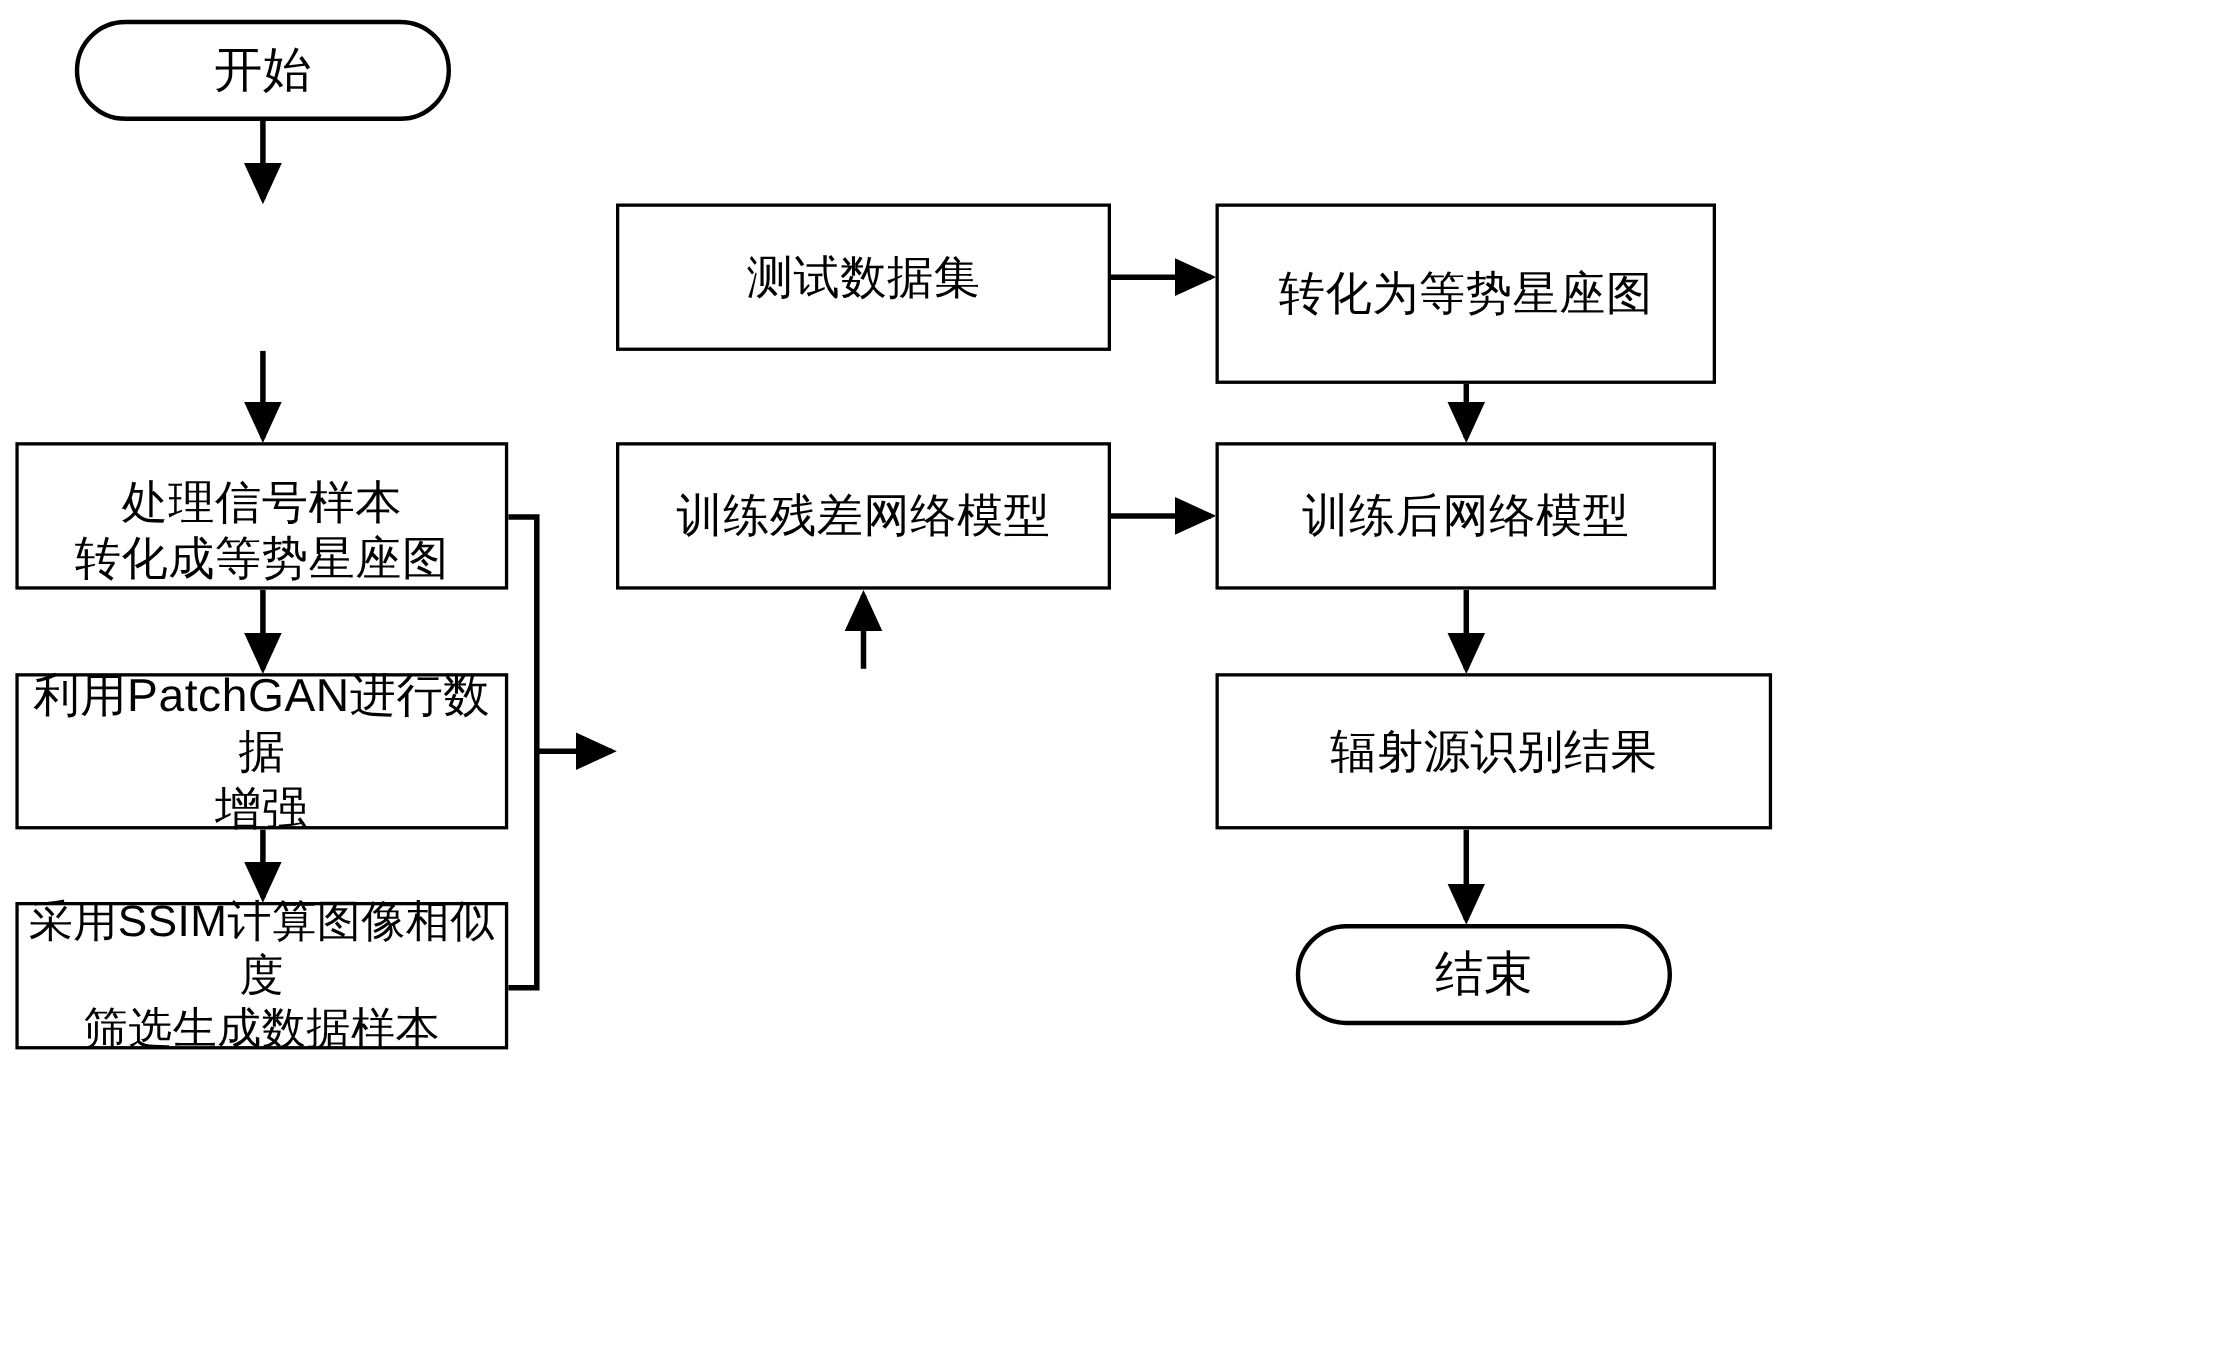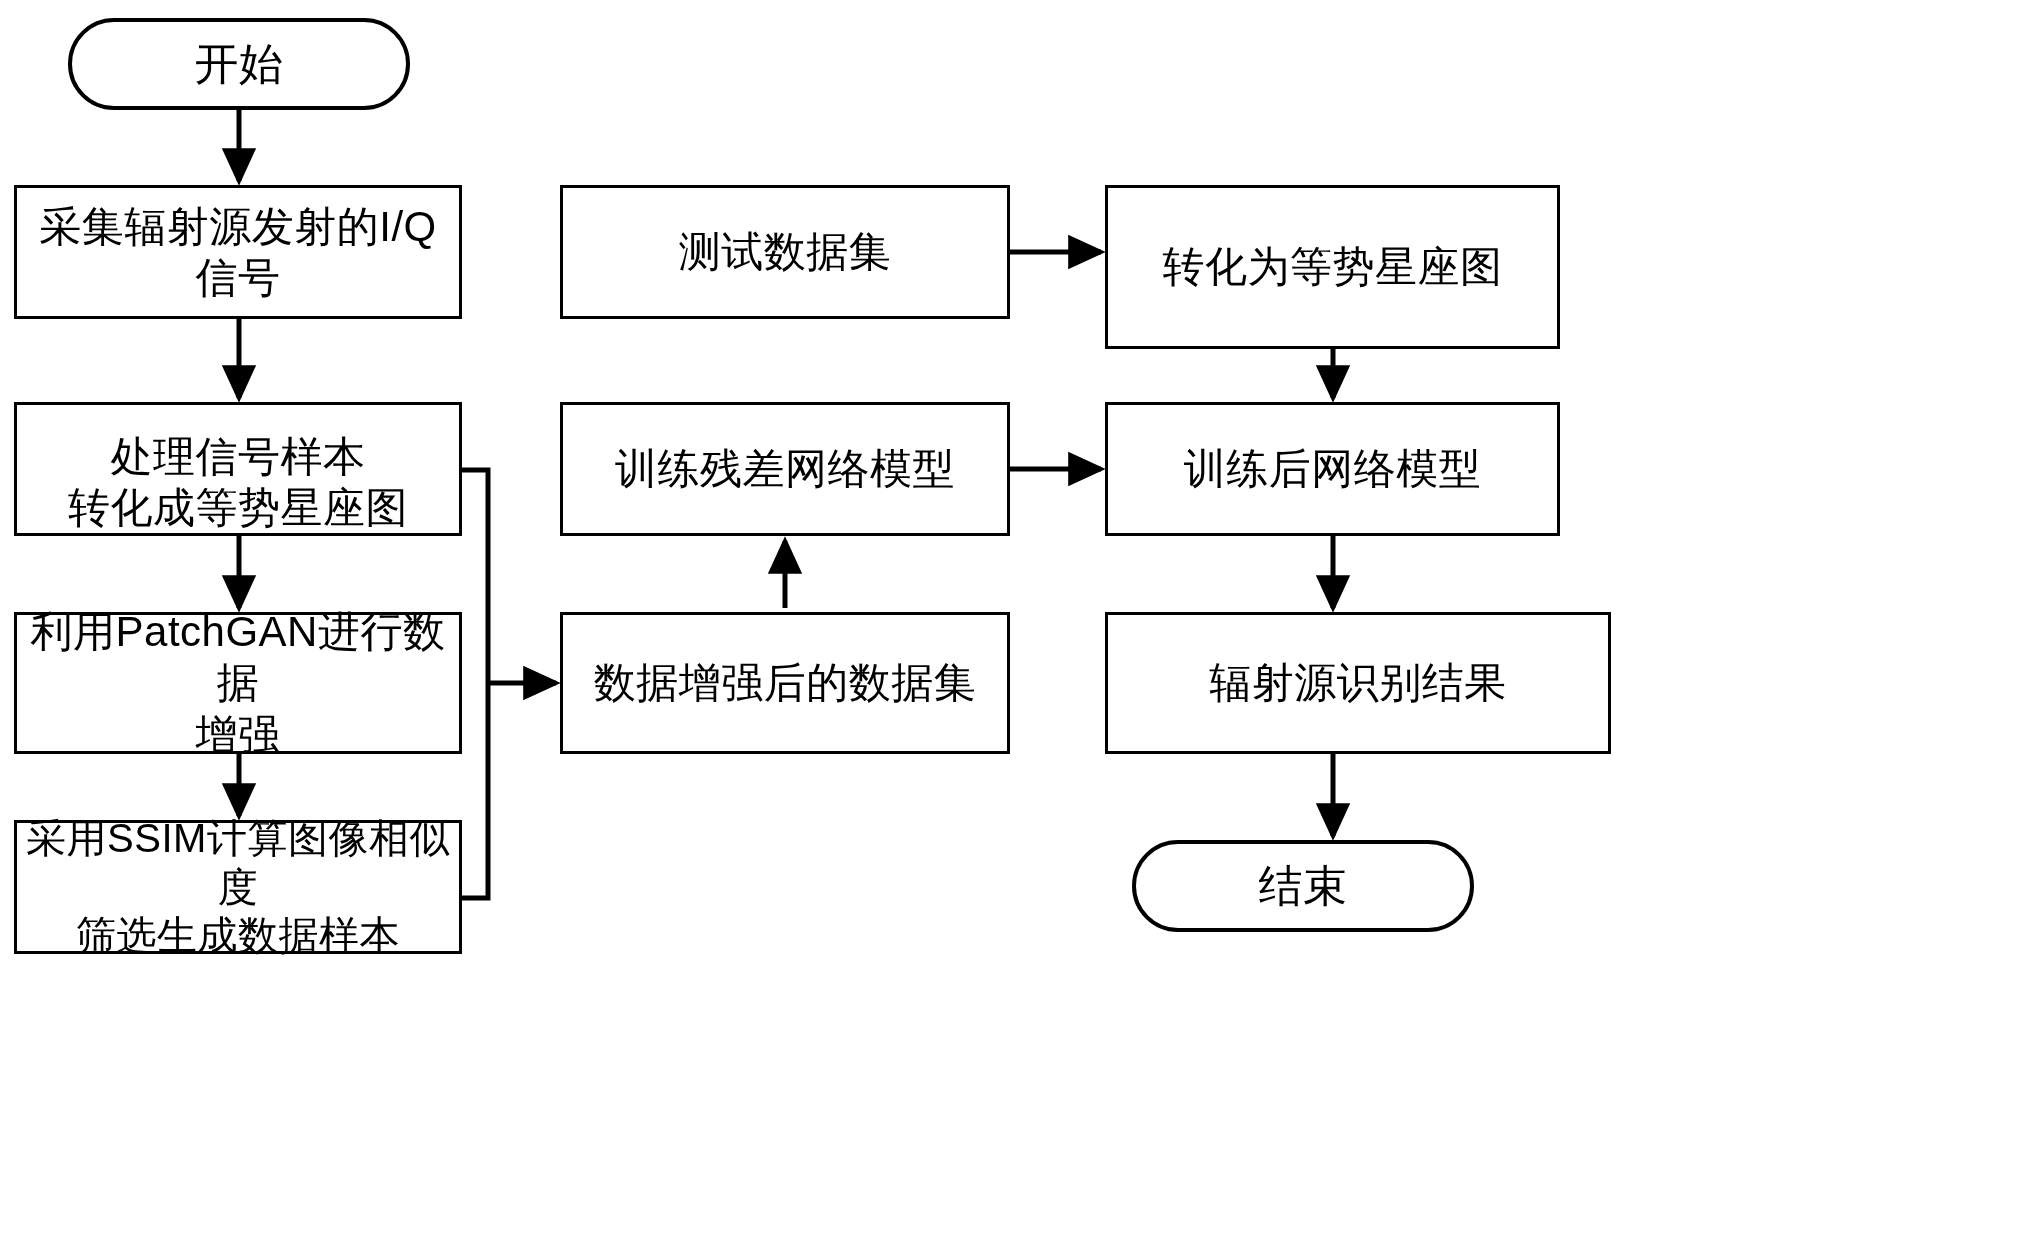--- a/index.html
+++ b/index.html
@@ -86,23 +86,20 @@
       <line x1="1333" y1="536" x2="1333" y2="608" marker-end="url(#arrow)"></line>
 
       <line x1="1333" y1="754" x2="1333" y2="836" marker-end="url(#arrow)"></line>
     </g>
   </svg>
 
   <div class="node node-terminal t-44" style="left:68px; top:18px; width:342px; height:92px;">
     <span class="node-label">开始</span>
   </div>
 
-  <div class="node t-42" style="left:14px; top:185px; width:448px; height:134px;">
-    <span class="node-label">采集辐射源发射的I/Q信号</span>
-  </div>
 
   <div class="node t-42" style="left:14px; top:402px; width:448px; height:134px;align-items:flex-end;">
     <span class="node-label">处理信号样本
 转化成等势星座图</span>
   </div>
 
   <div class="node t-42" style="left:14px; top:612px; width:448px; height:142px;">
     <span class="node-label">利用PatchGAN进行数据
 增强</span>
   </div>
@@ -113,33 +110,30 @@
   </div>
 
   <div class="node t-42" style="left:560px; top:185px; width:450px; height:134px;">
     <span class="node-label">测试数据集</span>
   </div>
 
   <div class="node t-42" style="left:560px; top:402px; width:450px; height:134px;">
     <span class="node-label">训练残差网络模型</span>
   </div>
 
-  <div class="node t-42" style="left:560px; top:612px; width:450px; height:142px;">
-    <span class="node-label">数据增强后的数据集</span>
-  </div>
 
   <div class="node t-42" style="left:1105px; top:185px; width:455px; height:164px;">
     <span class="node-label">转化为等势星座图</span>
   </div>
 
   <div class="node t-42" style="left:1105px; top:402px; width:455px; height:134px;">
     <span class="node-label">训练后网络模型</span>
   </div>
 
   <div class="node t-42" style="left:1105px; top:612px; width:506px; height:142px;">
     <span class="node-label">辐射源识别结果</span>
   </div>
 
-  <div class="node node-terminal t-44" style="left:1132px; top:840px; width:342px; height:92px;">
+  <div class="node node-terminal t-44" style="left:1178px; top:840px; width:342px; height:92px;">
     <span class="node-label">结束</span>
   </div>
 
 </div>
 
 </body></html>

